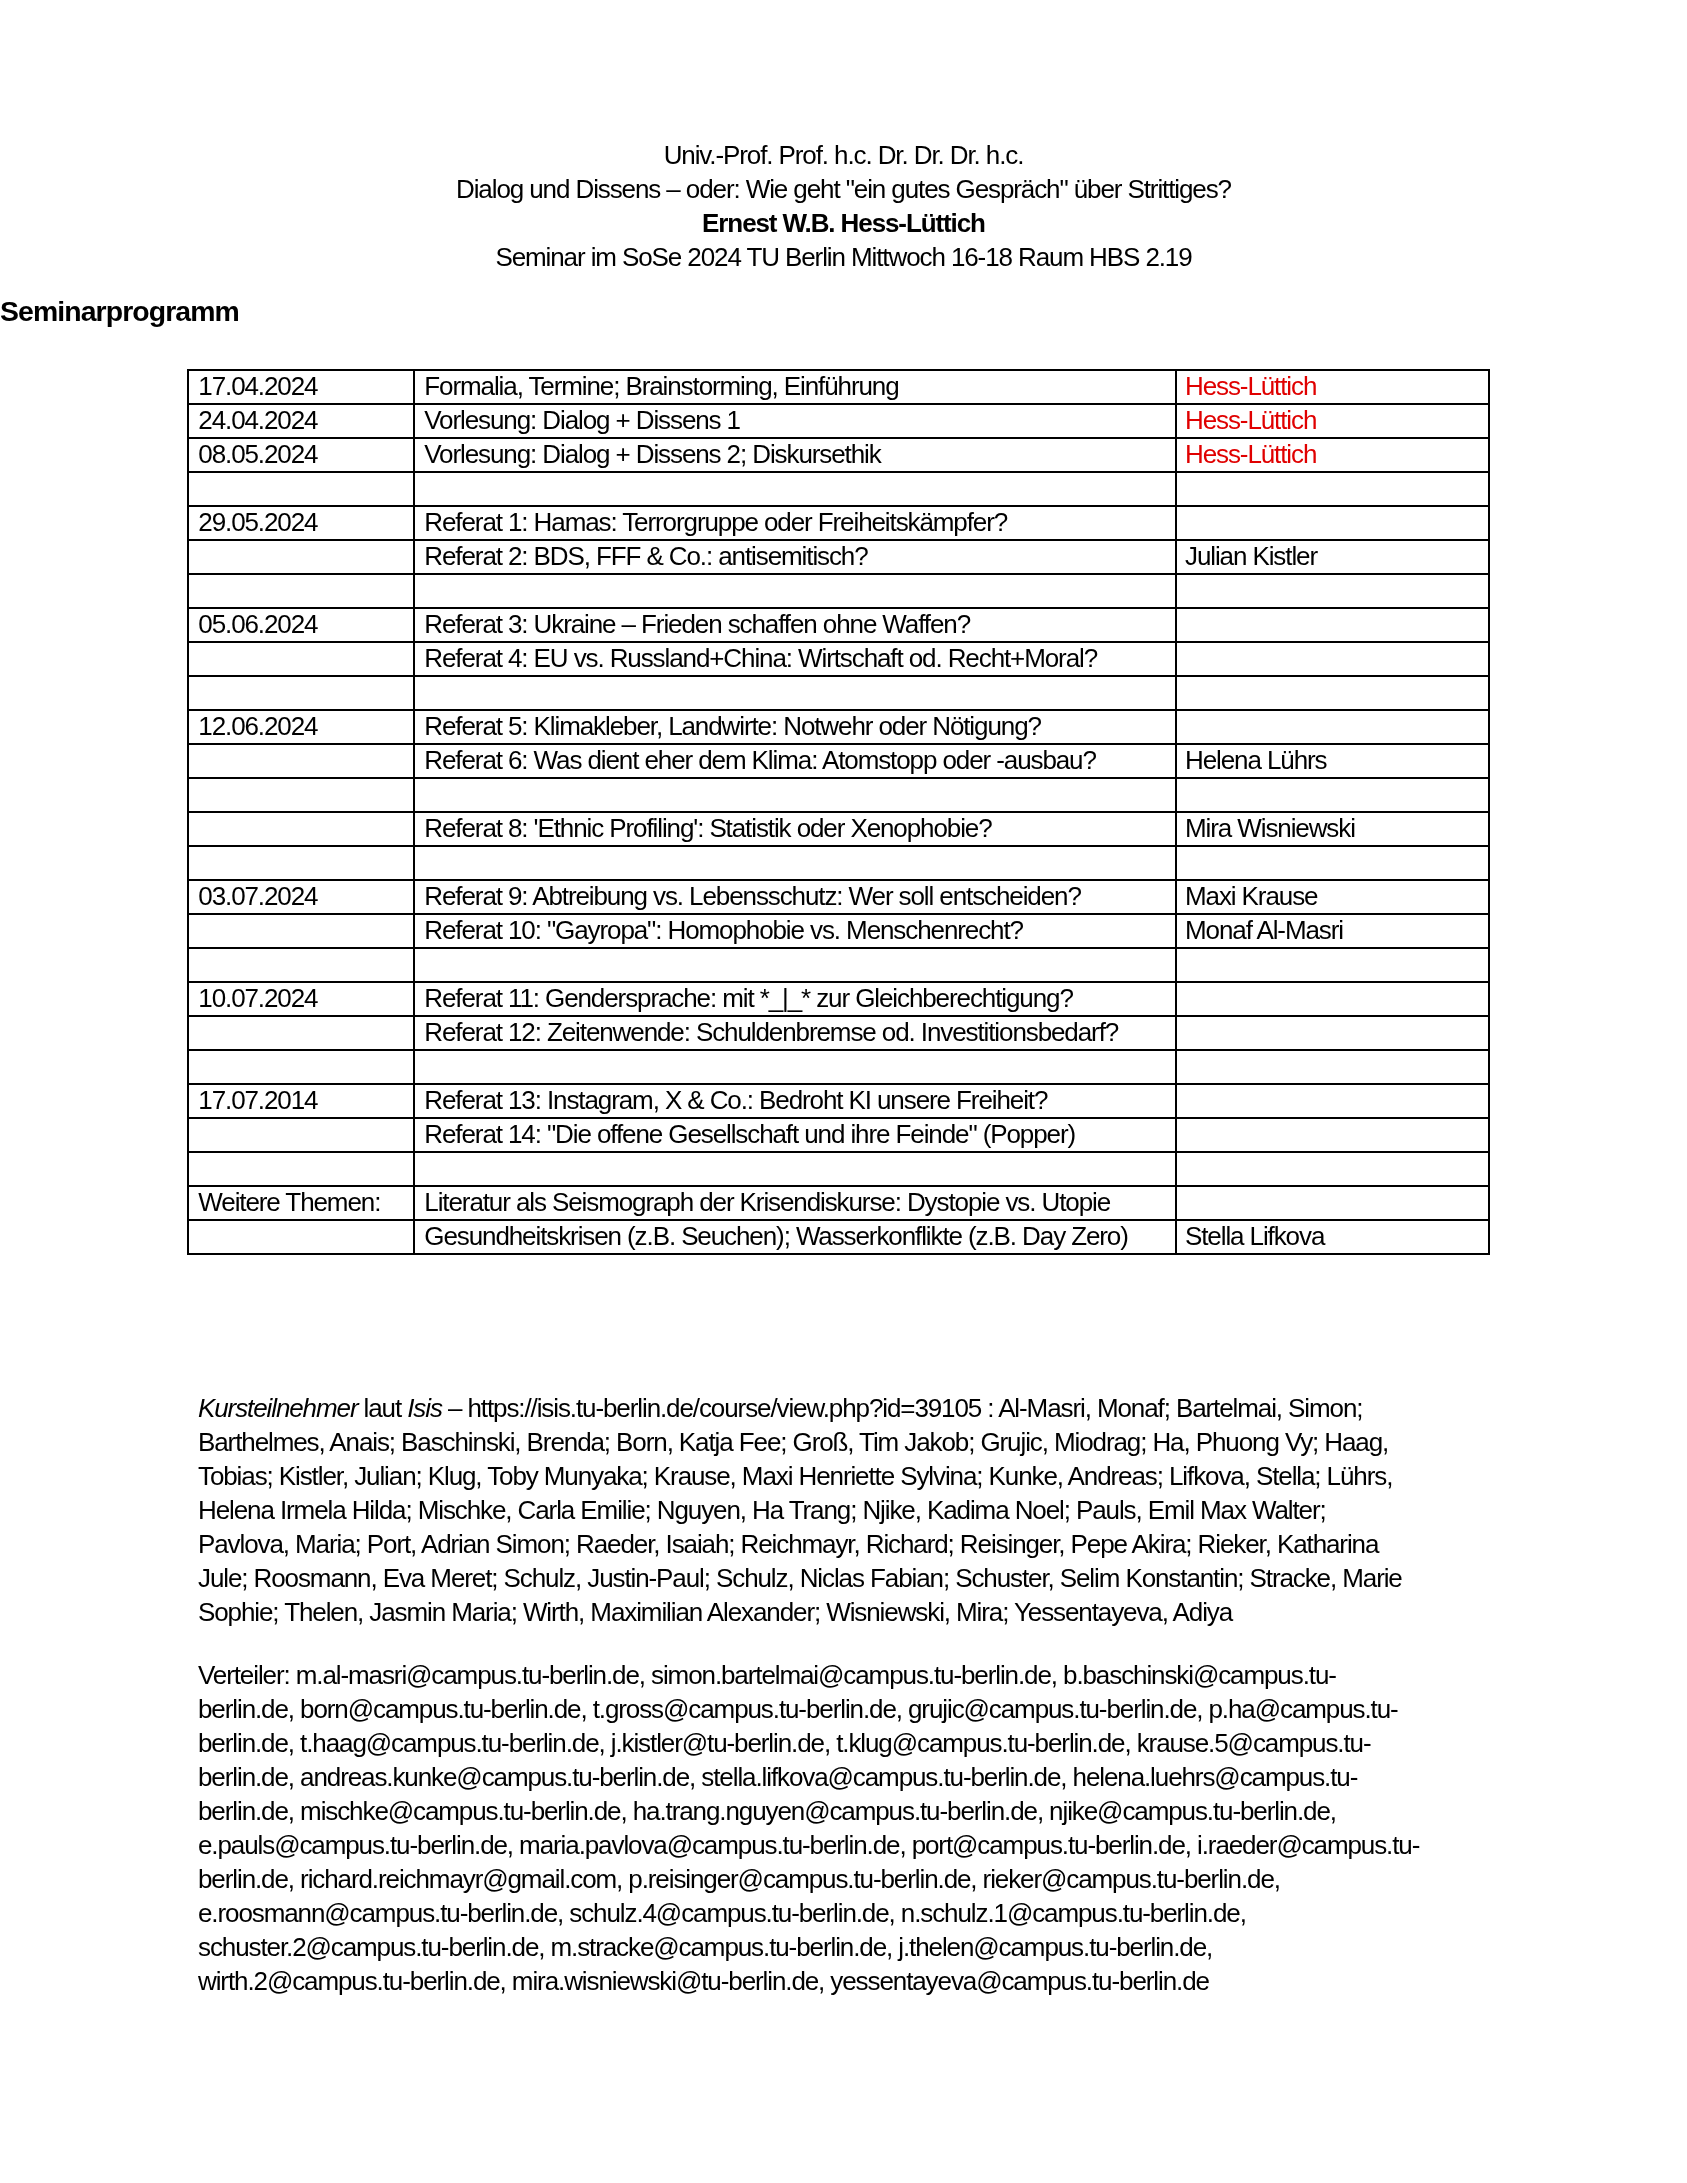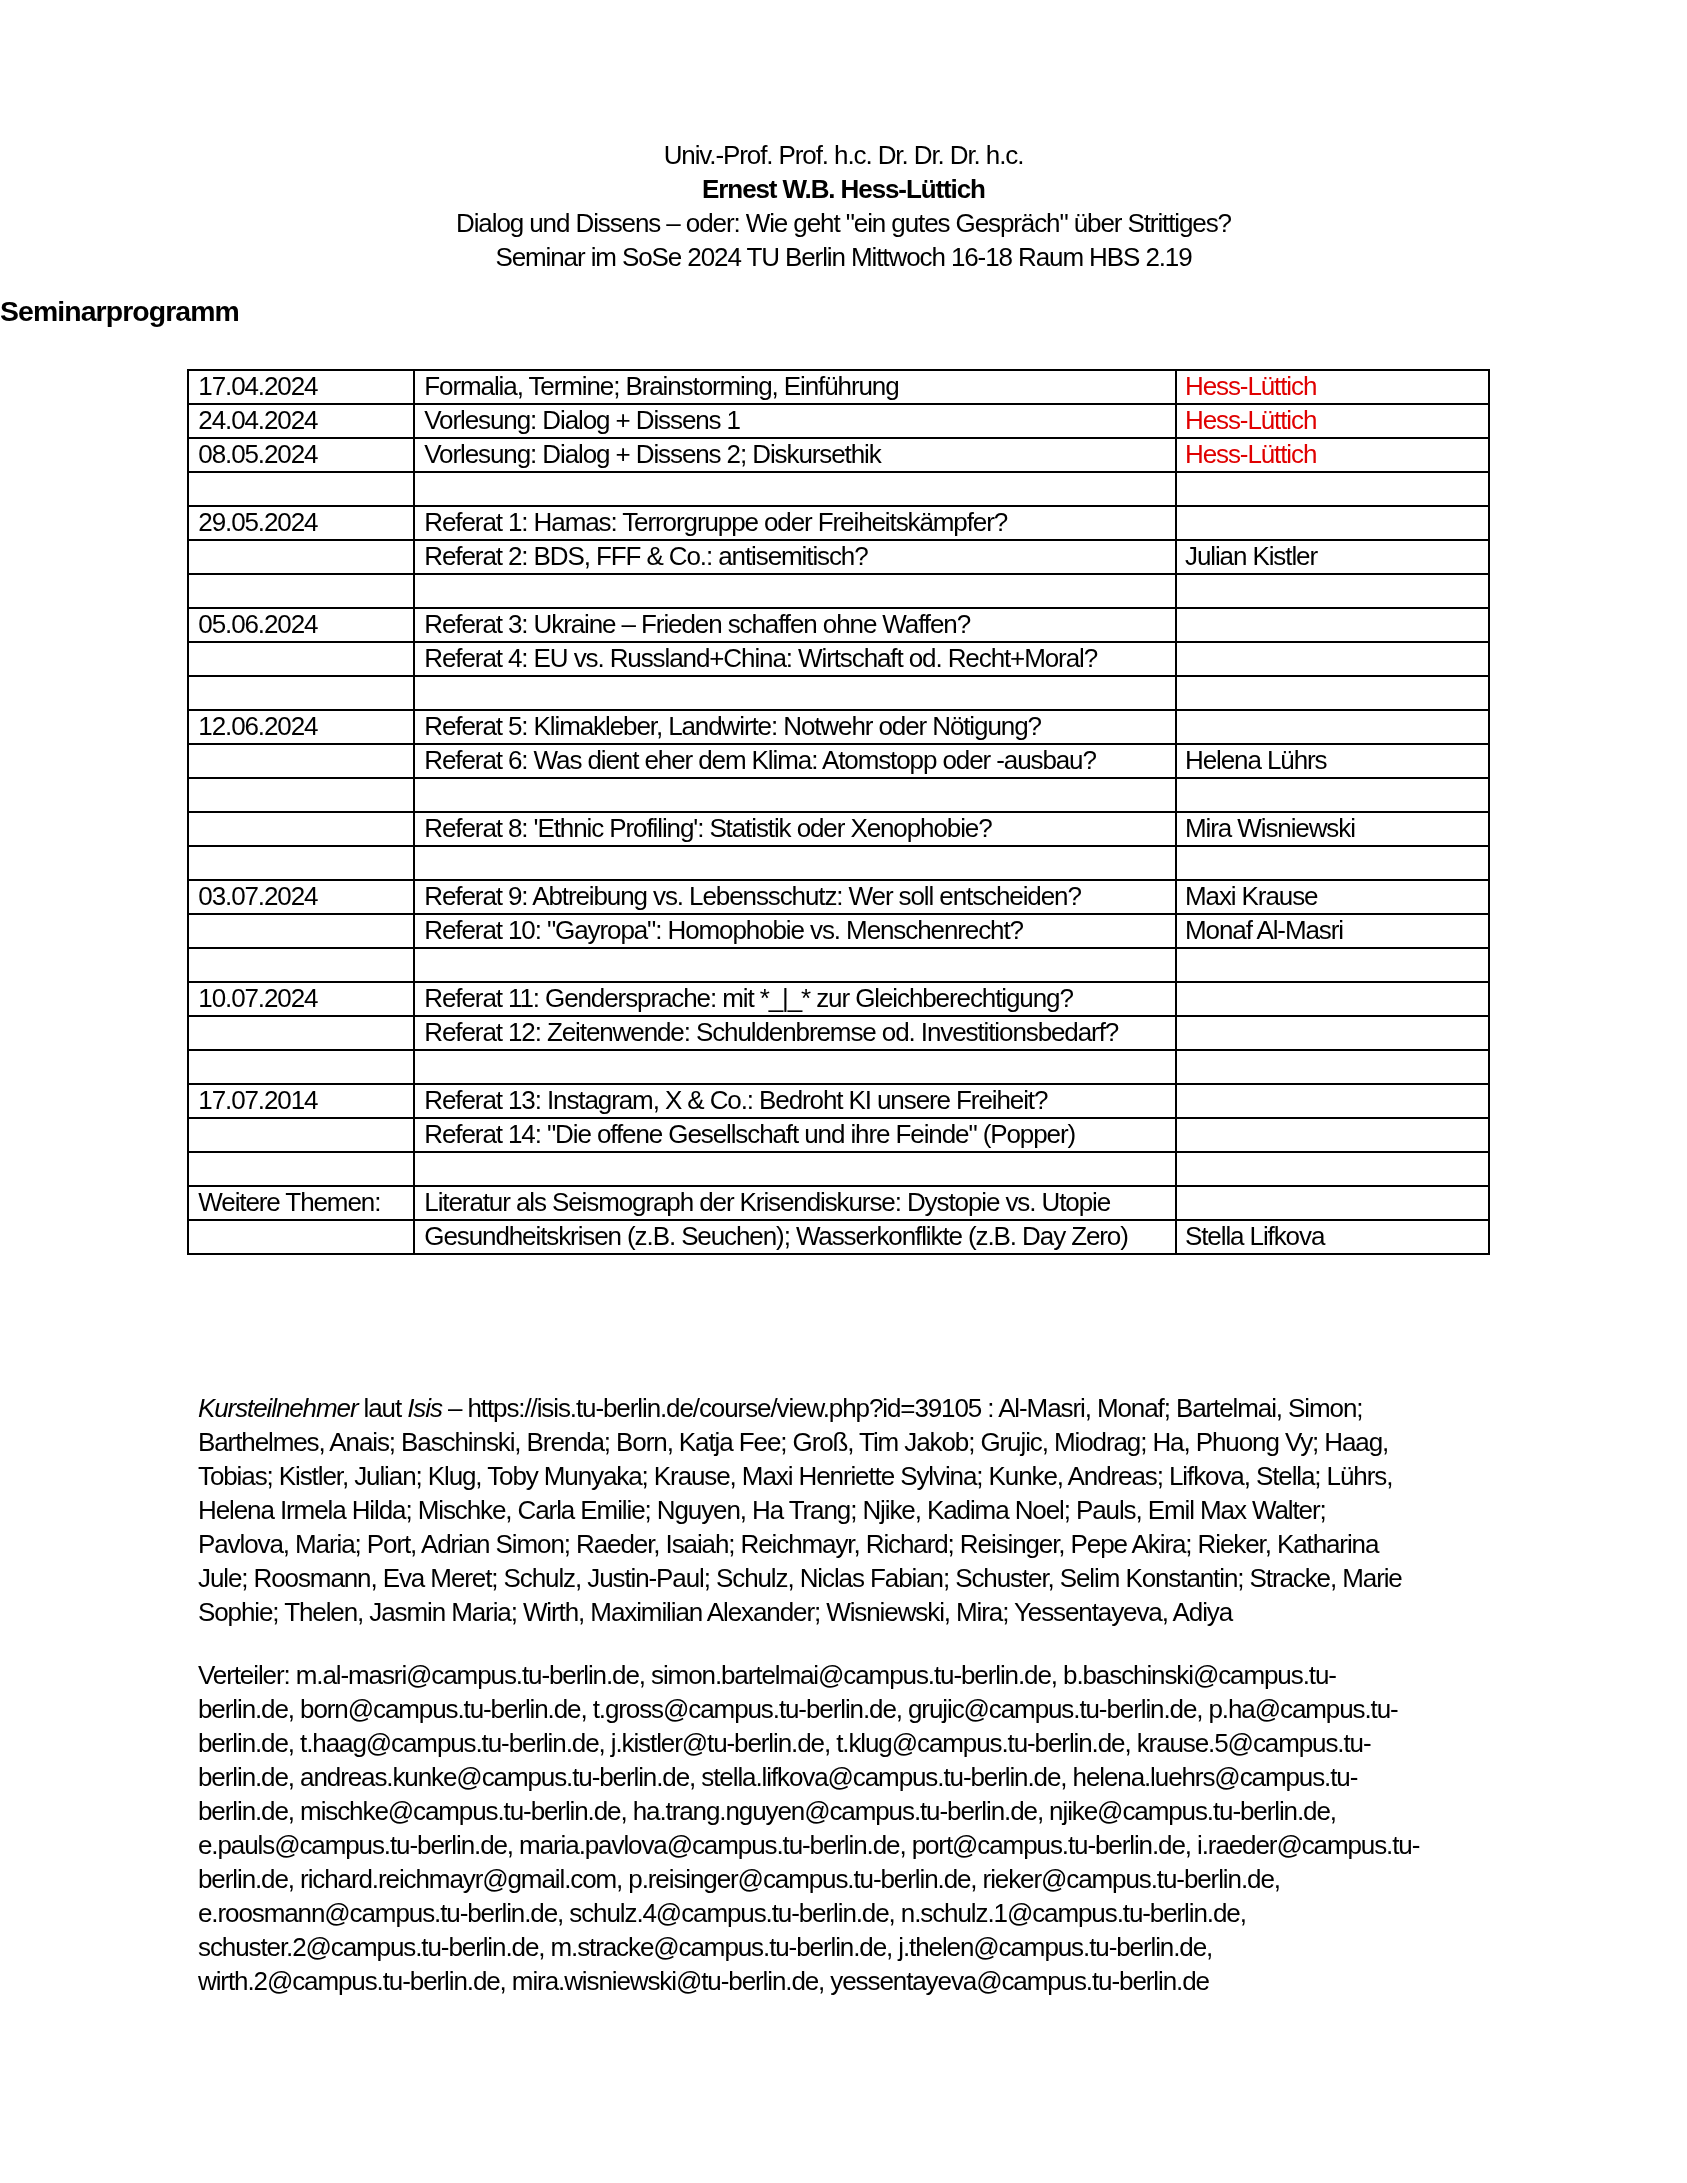--- a/index.html
+++ b/index.html
@@ -40,22 +40,22 @@
   .para-participants { top: 1391px; }
   .para-distribution { top: 1626px; margin-top: 32px; }
   .para em { font-style: italic; }
   .para .line { display: block; white-space: nowrap; }
 </style>
 </head>
 <body>
 
 <div class="header">
   <div class="line narrow">Univ.-Prof. Prof. h.c. Dr. Dr. Dr. h.c.</div>
+  <div class="line narrow">Dialog und Dissens – oder: Wie geht "ein gutes Gespräch" über Strittiges?</div>
   <div class="line narrow bold">Ernest W.B. Hess-Lüttich</div>
-  <div class="line narrow">Dialog und Dissens – oder: Wie geht "ein gutes Gespräch" über Strittiges?</div>
   <div class="line narrow">Seminar im SoSe 2024 TU Berlin Mittwoch 16-18 Raum HBS 2.19</div>
 </div>
 
 <div class="program-title">Seminarprogramm</div>
 
 <table class="program">
   <colgroup>
       <col class="c1">
       <col class="c2">
       <col class="c3">

